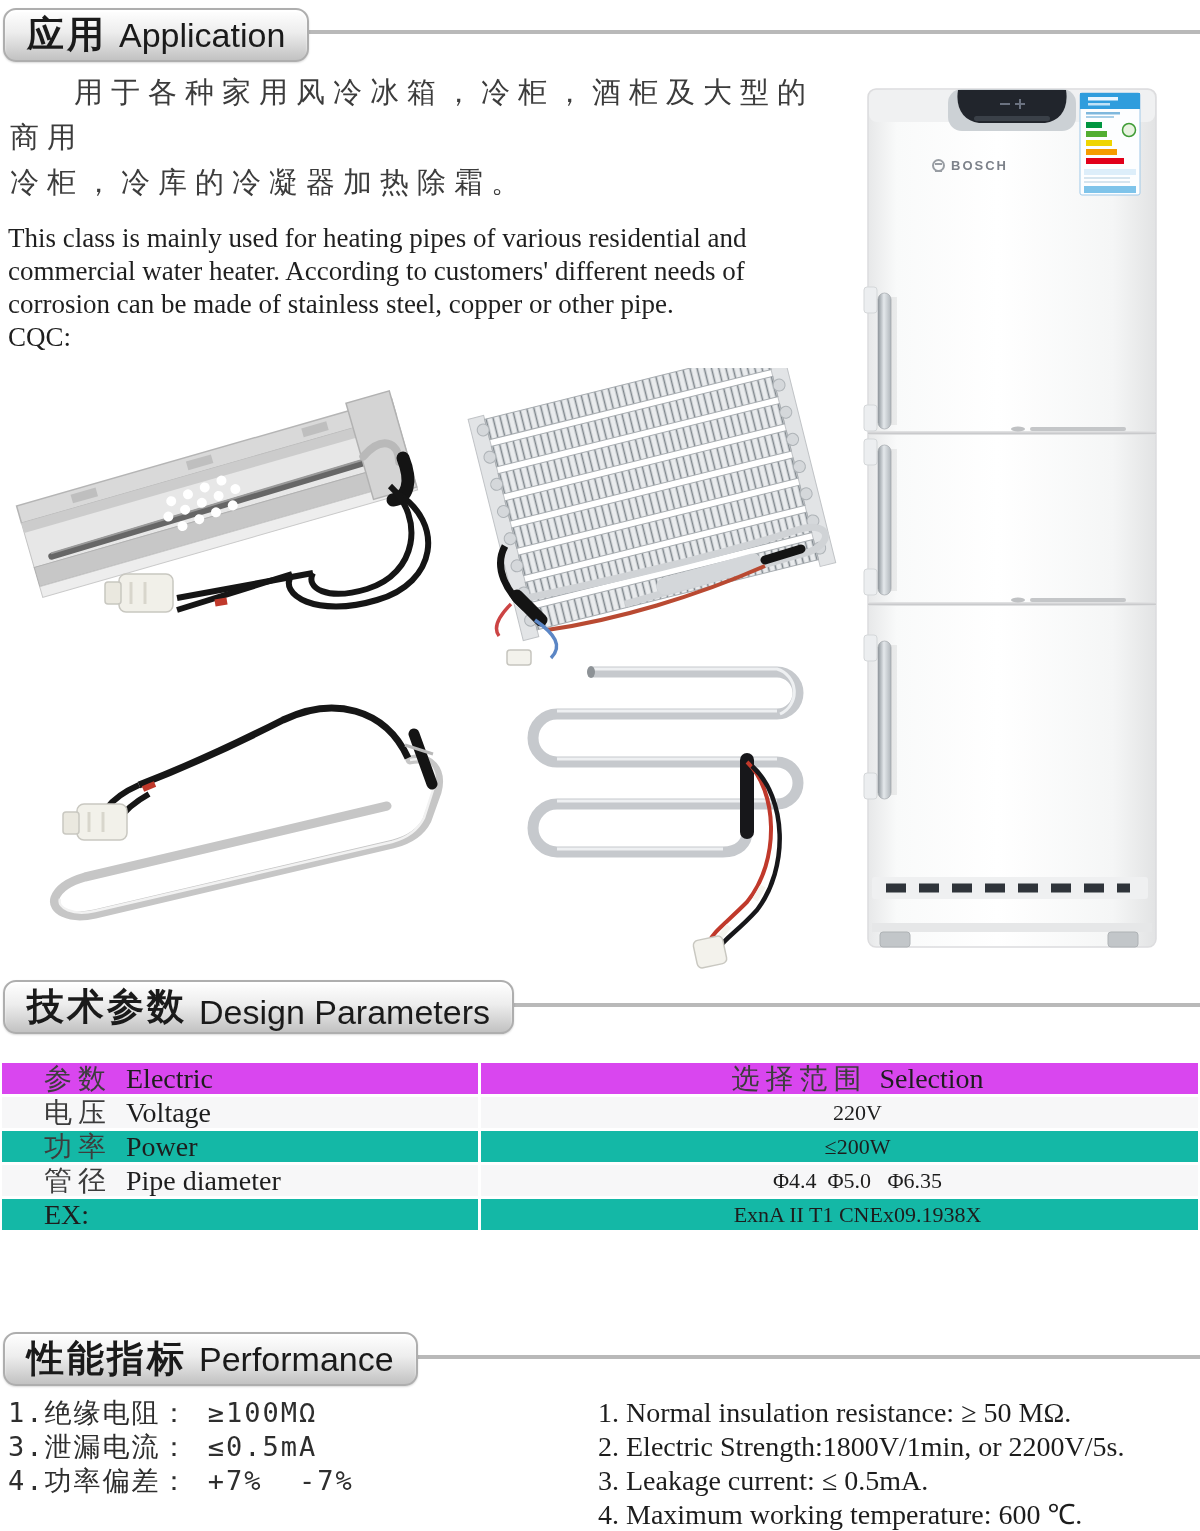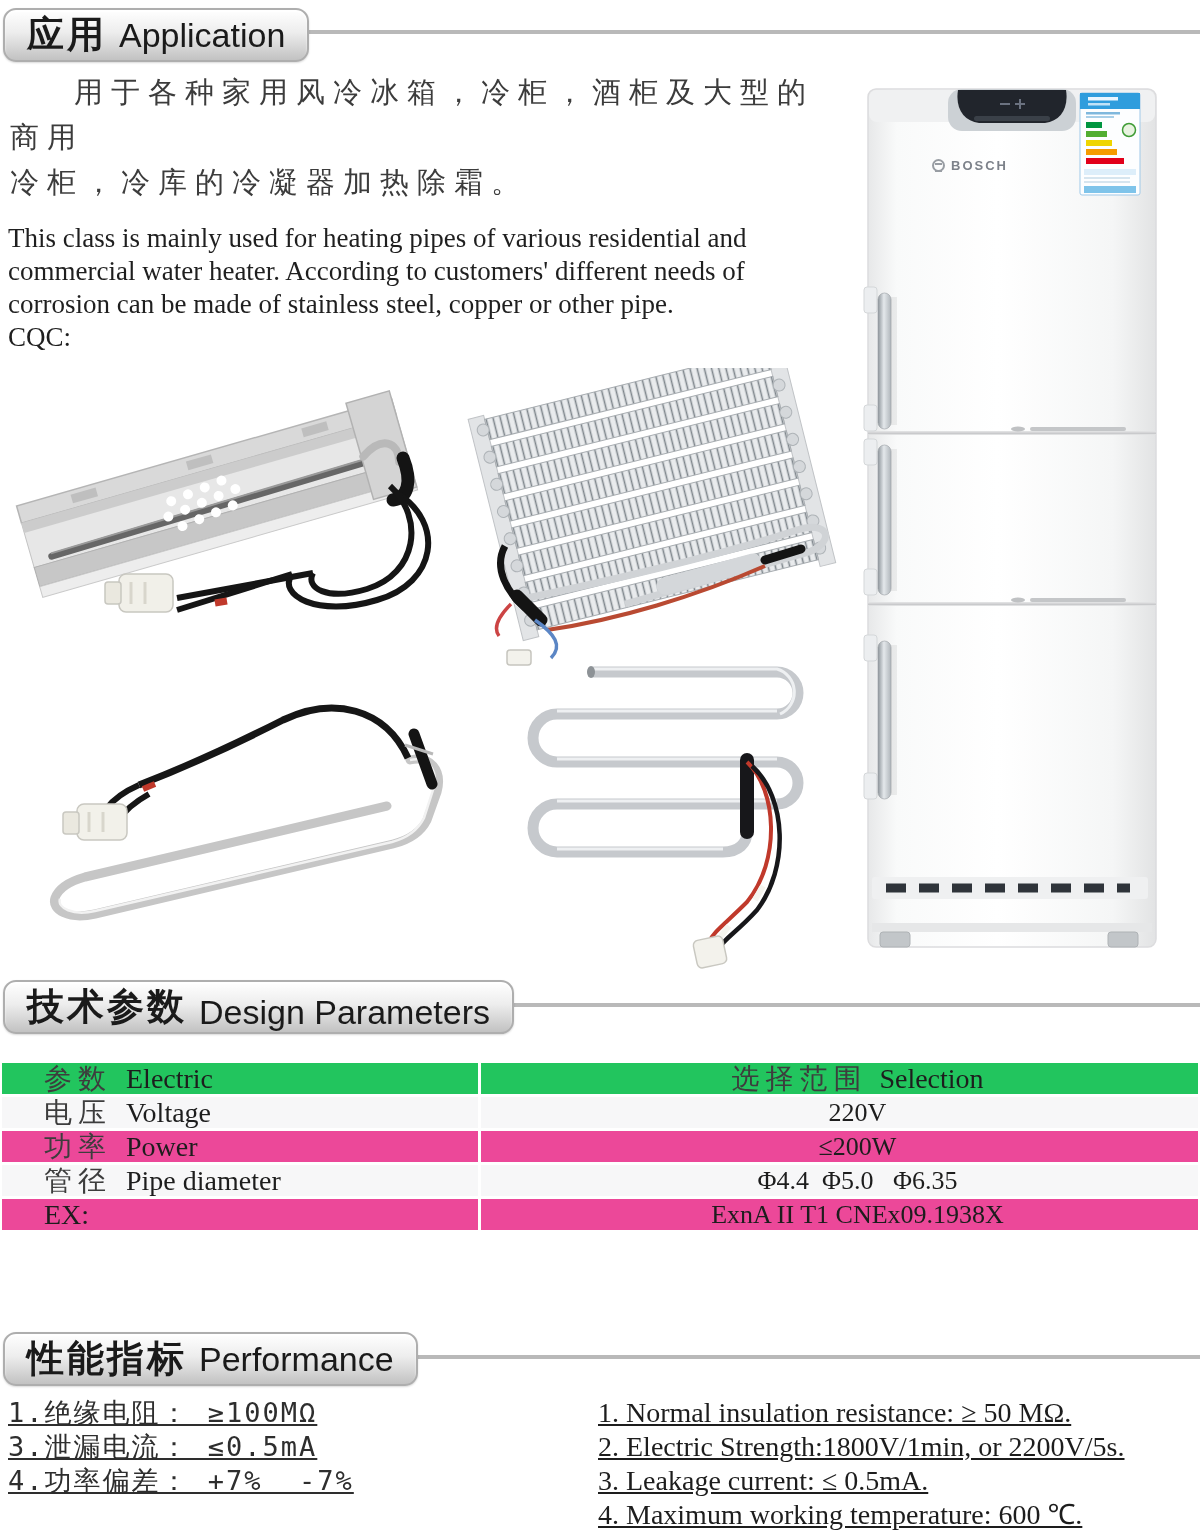--- a/index.html
+++ b/index.html
@@ -32,38 +32,38 @@
   }
 
   
   .ptable{
     position:absolute;left:2px;top:1063px;width:1196px;
     display:grid;grid-template-columns:476px 1fr;gap:3px;background:#ffffff;
   }
   .ptable .cell{height:31px;display:flex;align-items:center;}
   .ptable .left{padding-left:42px;gap:14px;}
   .ptable .right{justify-content:center;padding-left:36px;}
-  .bg-gray{background:#22c55e;}
+  .bg-gray{background:#d946ef;}
   .bg-white{background:#f7f7f8;}
-  .bg-blue{background:#ec4899;}
+  .bg-blue{background:#14b8a6;}
   .t-zh{font-family:"Liberation Serif",serif;font-size:28px;letter-spacing:6px;color:#3d3d3d;}
   .t-en{font-family:"Liberation Serif",serif;font-size:28px;color:#1d1d1d;}
-  .t-val{font-family:"Liberation Serif",serif;font-size:26px;color:#1d1d1d;white-space:pre;}
+  .t-val{font-family:"Liberation Serif",serif;font-size:22px;color:#1d1d1d;white-space:pre;}
 
   
   .perf-zh{
     position:absolute;left:8px;top:1396px;width:580px;
     font-family:"DejaVu Sans Mono",monospace;font-size:27px;line-height:34px;
     letter-spacing:2px;color:#2e2e2e;
   }
   .perf-en{
     position:absolute;left:598px;top:1396px;width:600px;
     font-family:"Liberation Serif",serif;font-size:28px;line-height:34px;color:#1d1d1d;
   }
-  .perf-zh div,.perf-en div{white-space:pre;text-decoration:underline;}
+  .perf-zh div,.perf-en div{white-space:pre;}
 
   
   .photo{position:absolute;}
 
   
   .bosch{
     position:absolute;left:932px;top:158px;display:flex;align-items:center;gap:6px;z-index:3;
   }
   .bosch-roundel{
     width:13px;height:13px;border:2px solid #989da3;border-radius:50%;

